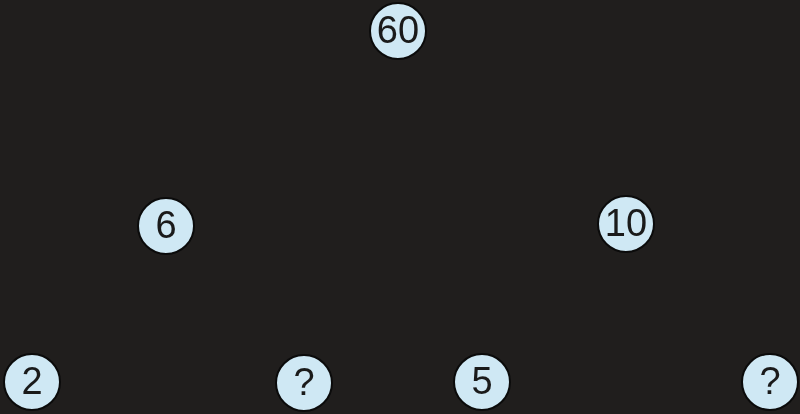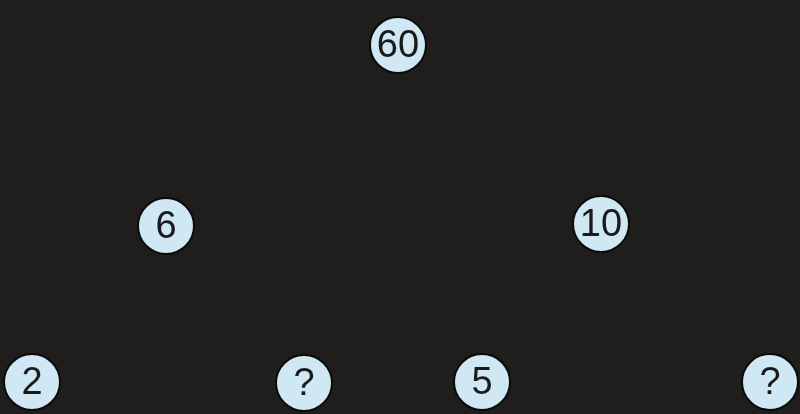--- a/index.html
+++ b/index.html
@@ -31,23 +31,23 @@
     border: 2px solid var(--node-border);
     color: var(--node-text);
     font-size: 38px;
     line-height: 1;
     display: flex;
     align-items: center;
     justify-content: center;
     padding-bottom: 2px;
   }
   
-  .pos-root        { left: 369px; top: 16px; }
+  .pos-root        { left: 369px; top: 2px; }
   .pos-l1-left     { left: 137px; top: 197px; }
-  .pos-l1-right    { left: 572px; top: 195px; }
+  .pos-l1-right    { left: 597px; top: 195px; }
   .pos-leaf-1      { left: 3px;   top: 353px; }
   .pos-leaf-2      { left: 275px; top: 354px; }
   .pos-leaf-3      { left: 453px; top: 353px; }
   .pos-leaf-4      { left: 741px; top: 353px; }
 </style>
 </head>
 <body>
 
 <div class="stage">
   <div class="node pos-root">60</div>

